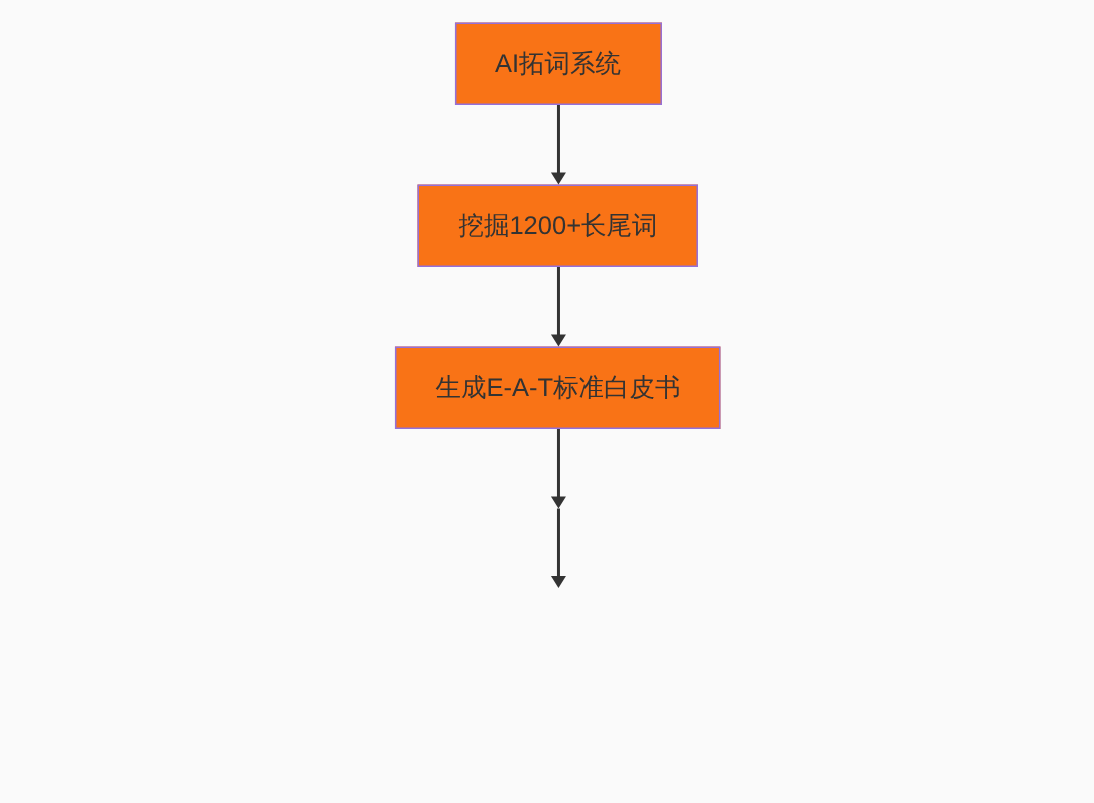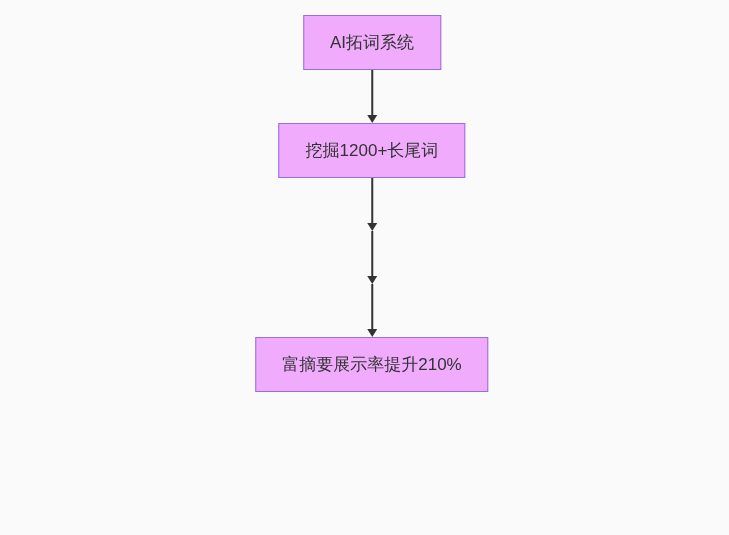--- a/index.html
+++ b/index.html
@@ -23,21 +23,21 @@
     flex-direction: column;
     align-items: center;
   }
   .node {
     box-sizing: border-box;
     height: 55px;
     padding: 0 26px;
     display: flex;
     align-items: center;
     justify-content: center;
-    background: #f0abfc;
+    background: #f97316;
     border: 1px solid #9370DB;
     color: #333333;
     font-size: 17px;
     white-space: nowrap;
     line-height: 1;
   }
   .arrow {
     position: relative;
     width: 12px;
     height: 53px;
@@ -80,30 +80,30 @@
 
     <div class="node">
       <span>挖掘1200+长尾词</span>
     </div>
 
     <div class="arrow">
       <div class="shaft"></div>
       <div class="head"></div>
     </div>
 
+    <div class="node">
+      <span>生成E-A-T标准白皮书</span>
+    </div>
 
     <div class="arrow">
       <div class="shaft"></div>
       <div class="head"></div>
     </div>
 
 
     <div class="arrow">
       <div class="shaft"></div>
       <div class="head"></div>
     </div>
 
-    <div class="node">
-      <span>富摘要展示率提升210%</span>
-    </div>
 
   </div>
 </div>
 
 </body></html>

